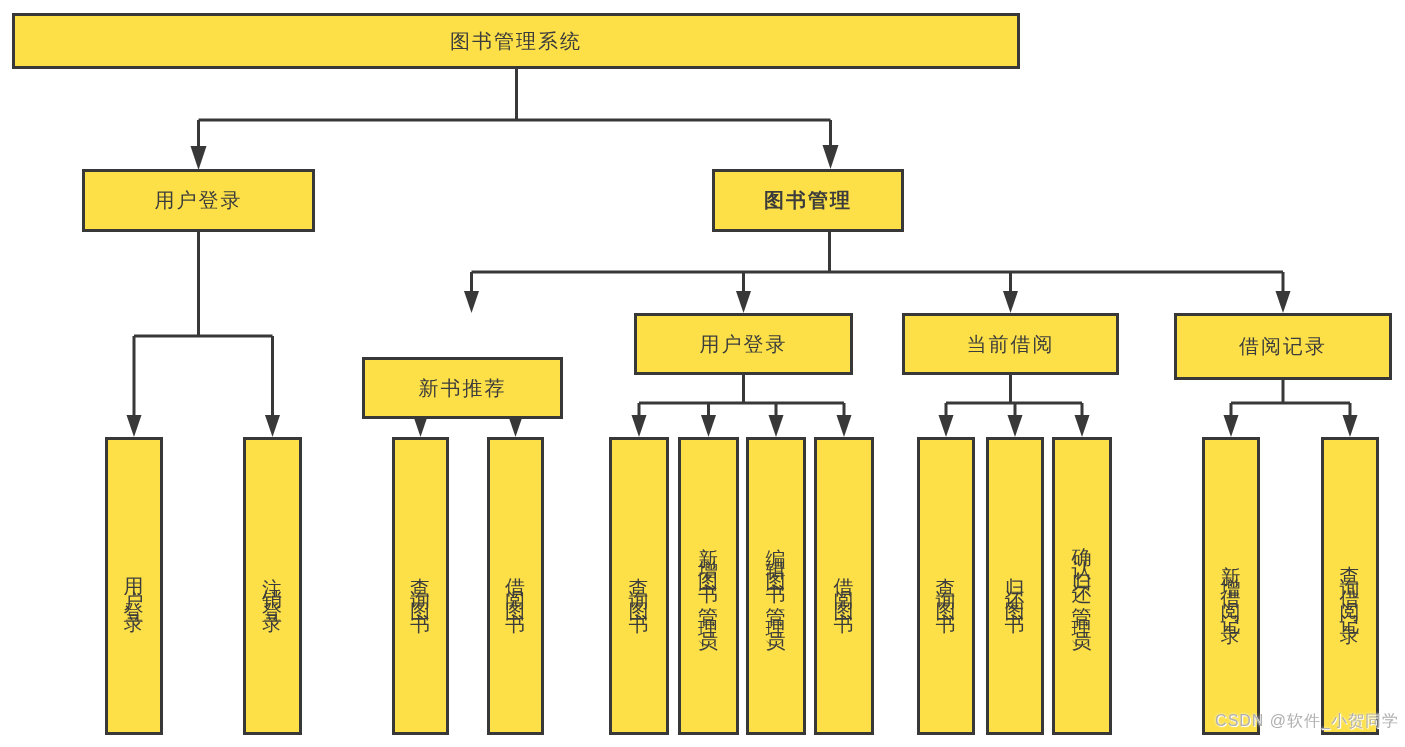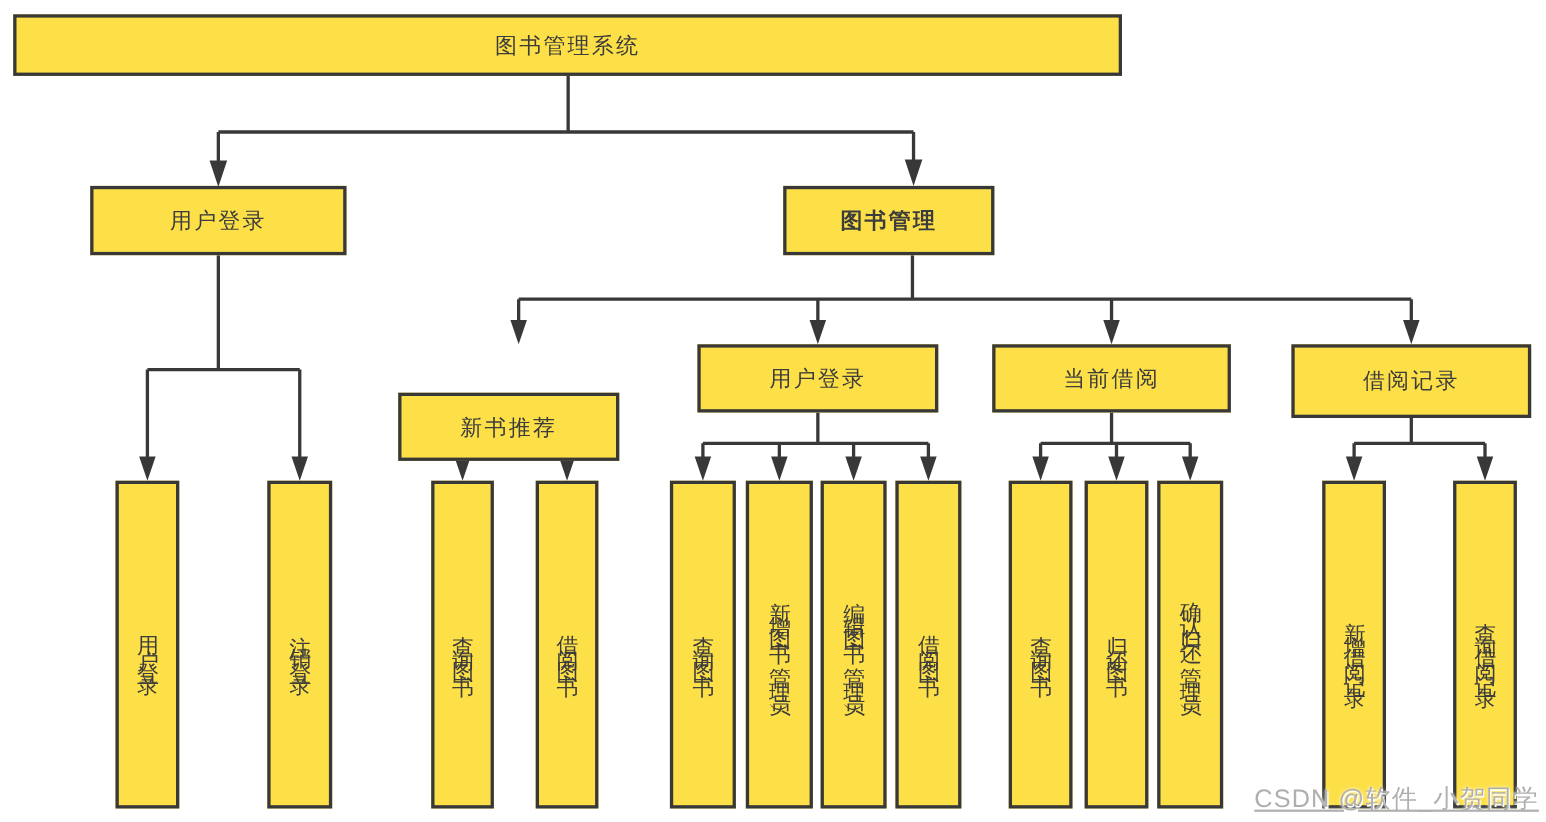--- a/index.html
+++ b/index.html
@@ -34,27 +34,26 @@
     text-orientation: upright;
     letter-spacing: 12px;
     line-height: 1;
     font-size: 20px;
     color: #3c3c3c;
   }
   .watermark {
     position: absolute;
     right: 6px;
     top: 711px;
-    font-size: 23px;
+    font-size: 16px;
     letter-spacing: 1px;
     color: #b0afaf;
     text-shadow: 0 0 3px #ffffff, 1px 1px 0 #ffffff;
     z-index: 5;
     white-space: nowrap;
-    text-decoration: underline;
   }
 </style>
 </head>
 <body>
 
 <div class="canvas">
 
   <svg class="connectors" viewBox="0 0 1405 747" xmlns="http://www.w3.org/2000/svg">
     <g fill="none" stroke-width="3" stroke="#383838">
 

